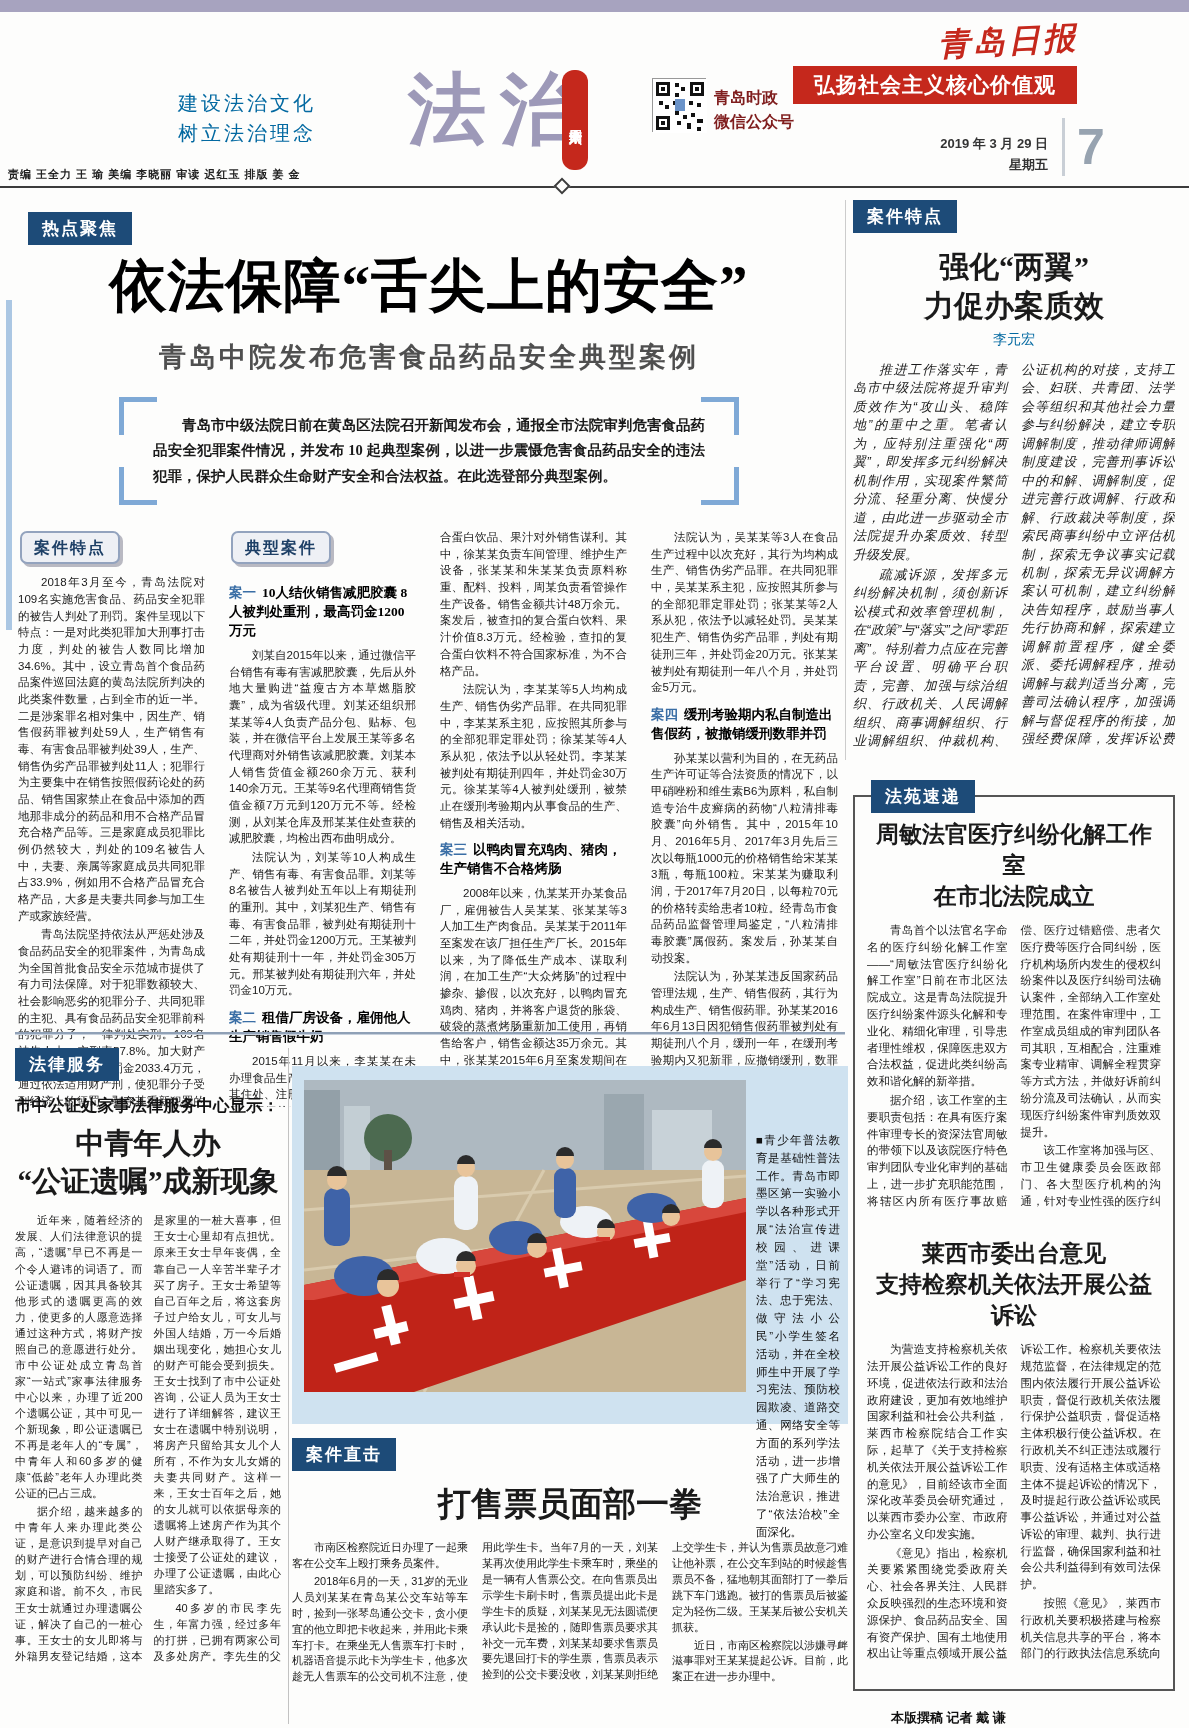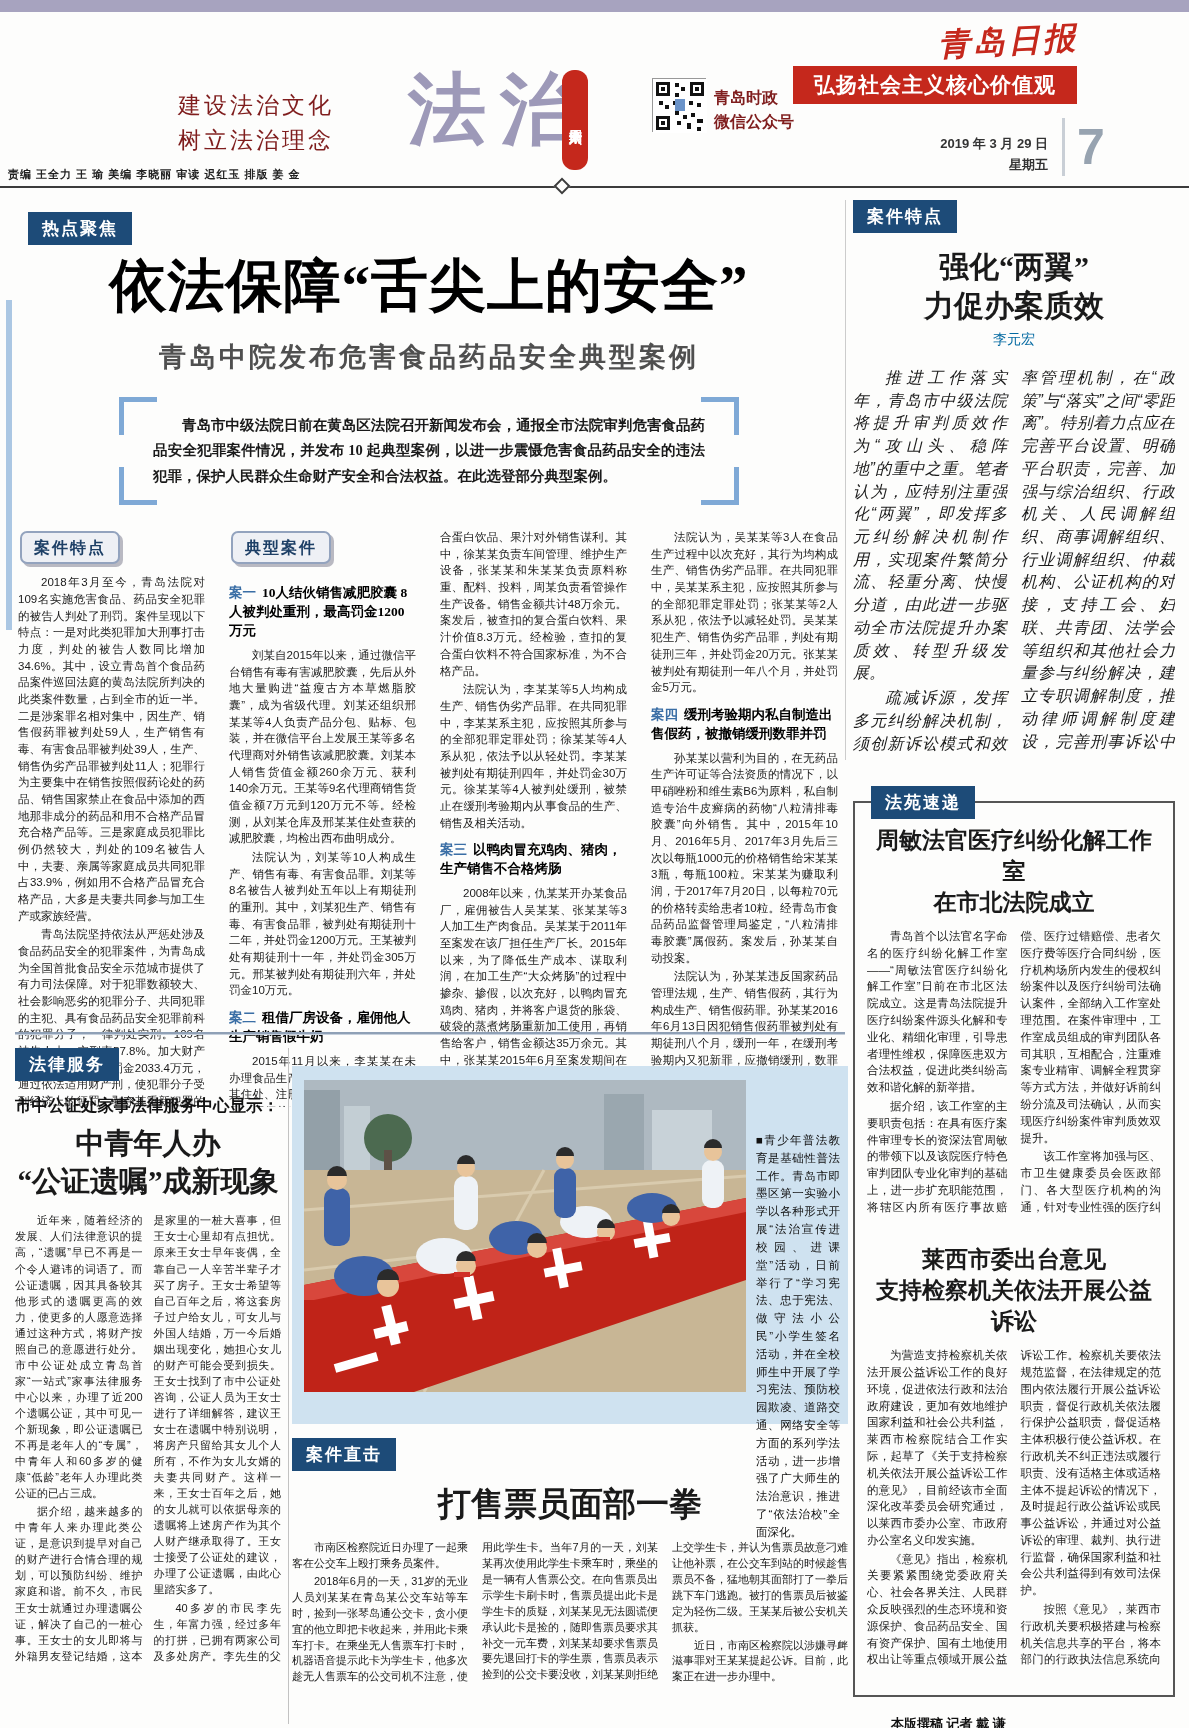--- a/index.html
+++ b/index.html
@@ -4,21 +4,21 @@
 <style>
   :root{
     --navy:#1d4b78; --red:#c5281c; --lav:#a7a3bf; --panel:#cfe2f0;
     --ink:#1a1a1a; --bracket:#7fa9d6;
   }
   *{box-sizing:border-box;margin:0;padding:0;}
   body{background:#e8e8e8;font-family:"Liberation Sans",sans-serif;color:var(--ink);}
   #canvas{position:relative;width:1189px;height:1728px;background:#fdfdfc;margin:0 auto;overflow:hidden;}
   .topbar{position:absolute;left:0;top:0;width:1189px;height:12px;background:var(--lav);}
   
-  .slogan{position:absolute;left:178px;top:88px;font-size:23px;color:#7f1d1d;letter-spacing:3px;line-height:1.5;}
+  .slogan{position:absolute;left:178px;top:88px;font-size:20px;color:#0369a1;letter-spacing:3px;line-height:1.5;}
   .fazhi{position:absolute;left:408px;top:58px;font-family:"Liberation Serif",serif;font-size:78px;font-weight:bold;color:#9d99b8;letter-spacing:14px;}
   .issue{position:absolute;left:562px;top:70px;width:26px;height:100px;background:var(--red);color:#fff;
          writing-mode:vertical-rl;text-orientation:upright;font-size:13px;font-weight:bold;
          display:flex;align-items:center;justify-content:center;border-radius:12px;}
   .qr{position:absolute;left:652px;top:78px;width:54px;height:54px;background:#fff;border:1px solid #999;}
   .qr-cap{position:absolute;left:714px;top:86px;font-size:16px;font-weight:bold;line-height:1.5;color:#7f1d1d;}
   .banner{position:absolute;left:793px;top:66px;width:284px;height:38px;background:var(--red);color:#ffffff;
           font-size:21px;font-weight:bold;display:flex;align-items:center;justify-content:center;letter-spacing:1px;}
   .logo{position:absolute;left:938px;top:20px;font-family:"Liberation Serif",serif;font-size:32px;font-weight:bold;
         font-style:italic;color:var(--red);transform:rotate(-3deg);letter-spacing:3px;}
@@ -54,22 +54,22 @@
   .story-cols{display:flex;gap:24px;margin-top:24px;}
   .story-col{width:187px;height:578px;overflow:hidden;font-size:11.5px;line-height:1.45;}
   
   .hr-main{position:absolute;left:15px;top:1032px;width:830px;height:0;border-top:2px solid #8fa0b6;border-bottom:1px solid #c6d0dc;}
   .vr-left{position:absolute;left:288px;top:1048px;width:1px;height:676px;background:#c2c2c2;}
   .vr-side{position:absolute;left:845px;top:200px;width:1px;height:560px;background:#cccccc;}
   
   .sidebar{position:absolute;left:853px;top:200px;width:322px;}
   .comment-title{margin-top:14px;text-align:center;font-family:"Liberation Serif",serif;font-size:30px;font-weight:700;line-height:1.3;}
   .comment-author{text-align:center;font-size:14px;margin-top:6px;color:#0369a1;}
-  .comment-body{margin-top:18px;height:404px;overflow:hidden;column-count:2;column-gap:14px;
-                font-size:16px;line-height:1.42;font-style:italic;}
+  .comment-body{margin-top:12px;height:404px;overflow:hidden;column-count:2;column-gap:14px;
+                font-size:13px;line-height:1.42;font-style:italic;}
   .news-box{position:relative;margin-top:30px;border:2px solid #555;padding:22px 12px 12px;}
   .news-box .box-label{position:absolute;top:-17px;left:16px;}
   .box-title{text-align:center;font-family:"Liberation Serif",serif;font-size:23px;font-weight:900;line-height:1.35;margin-bottom:10px;}
   .box-body{column-count:2;column-gap:13px;font-size:11.5px;line-height:1.46;overflow:hidden;}
   #fayuan-body{height:296px;}
   #laixi-body{height:336px;}
   .laixi-title{margin-top:20px;}
   .credits{margin-top:16px;font-size:13px;font-weight:bold;line-height:1.75;color:#111;}
   .credits div[data-name="credit-line-1"]{padding-left:38px;}
   

